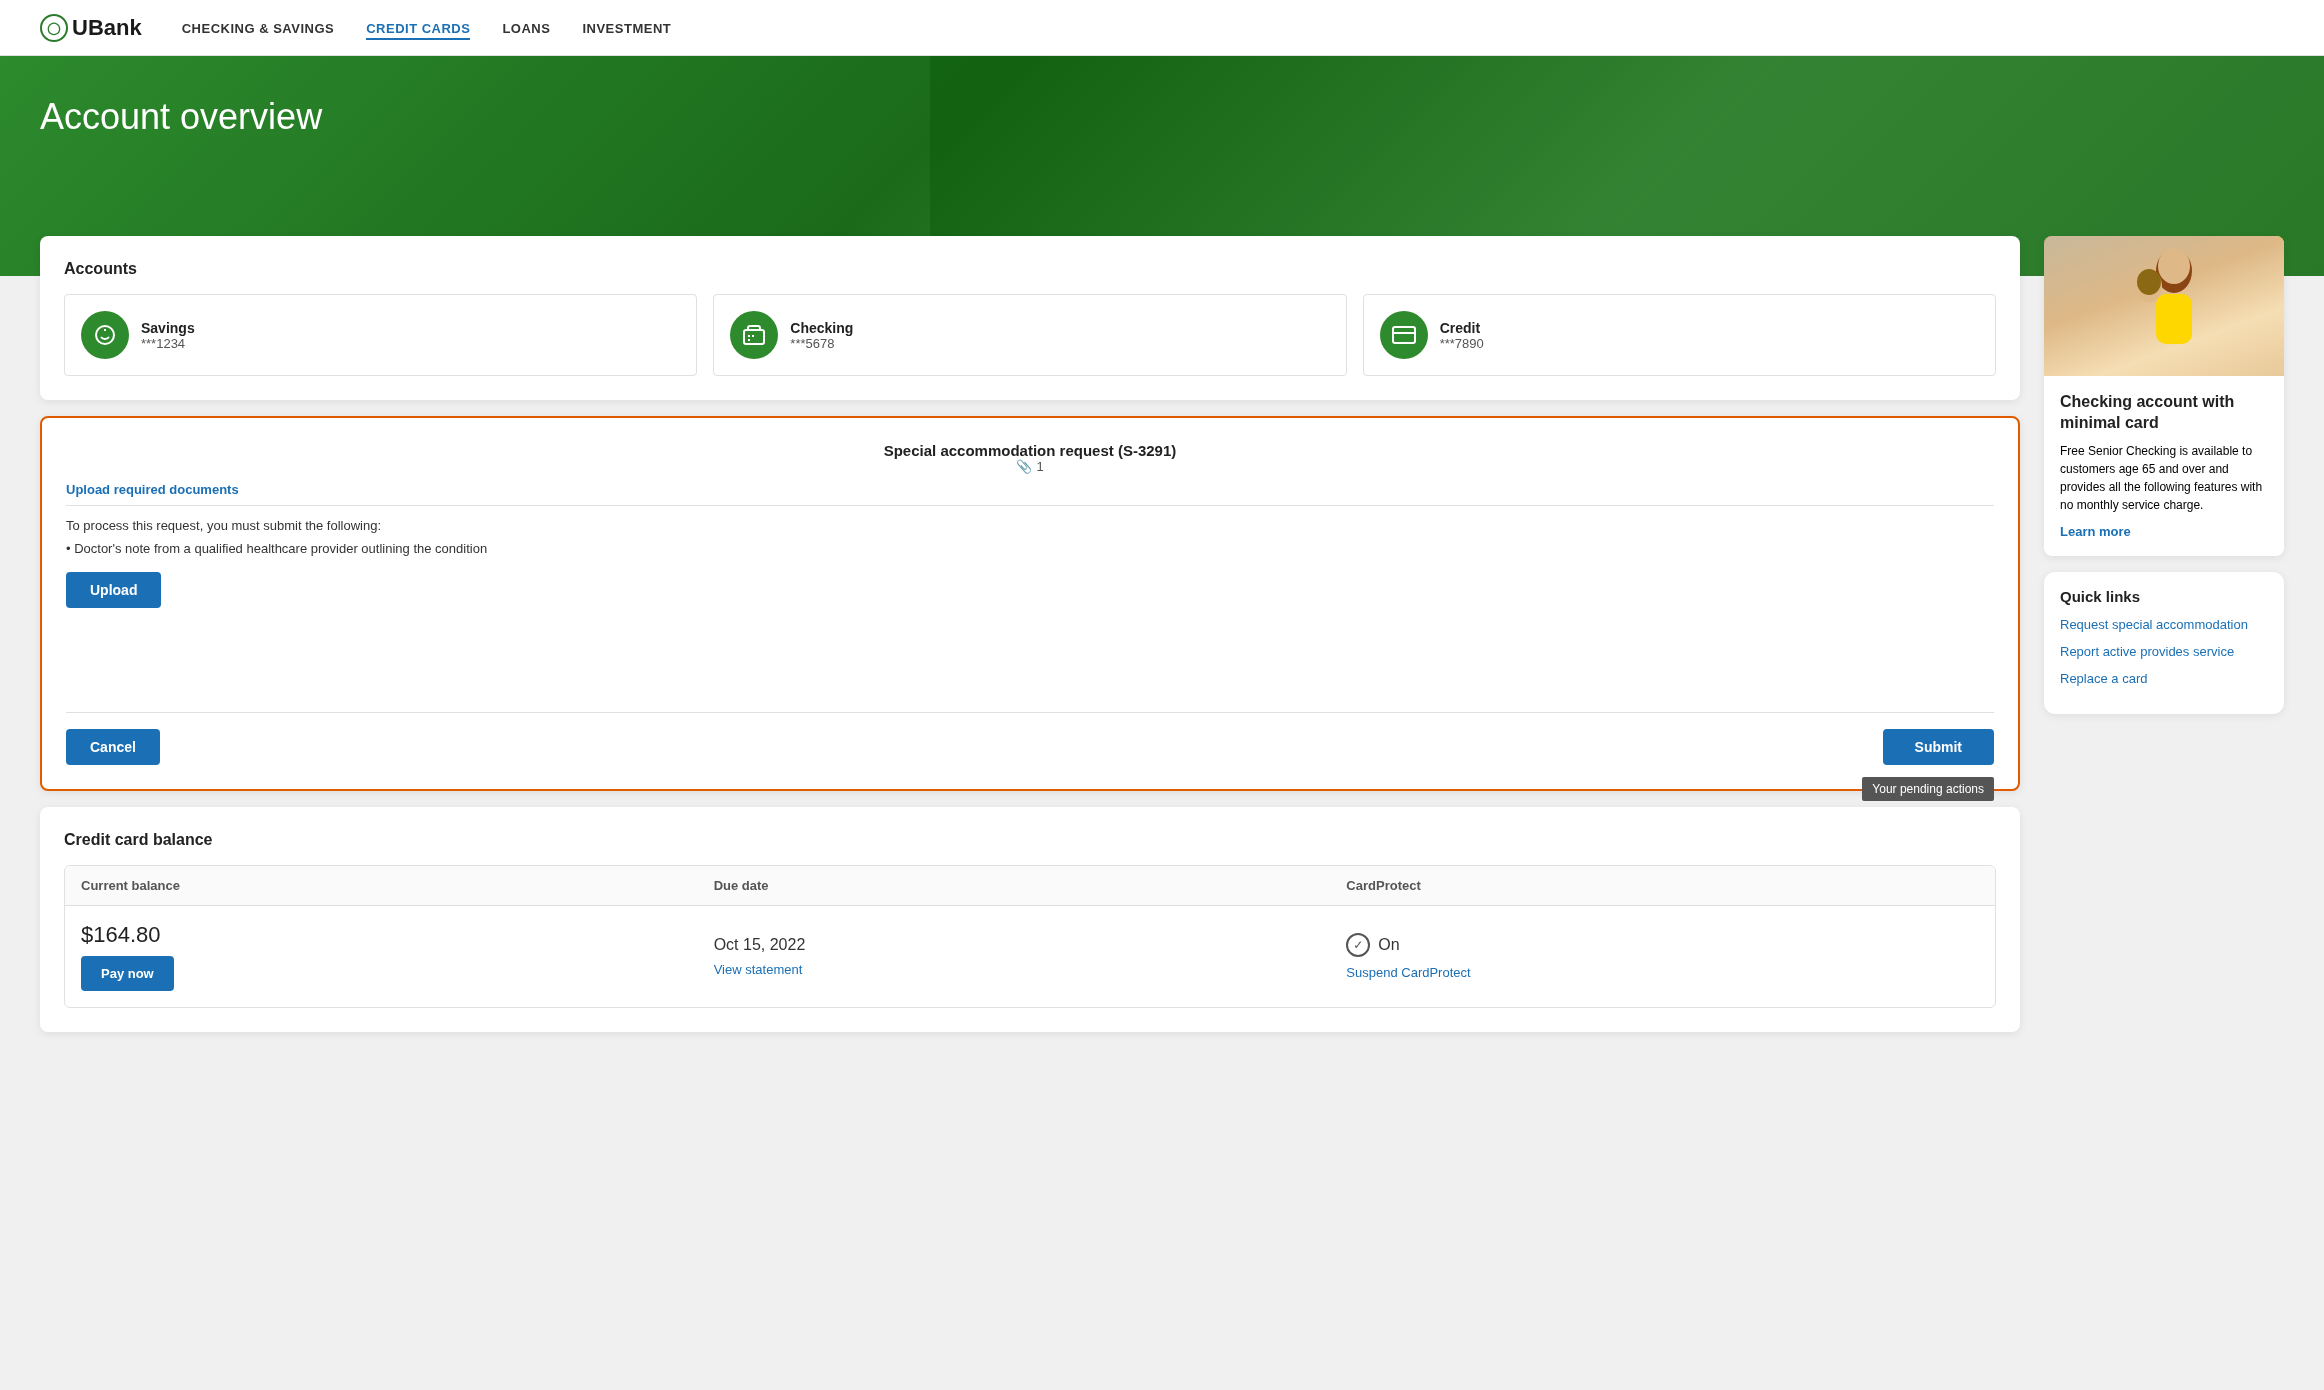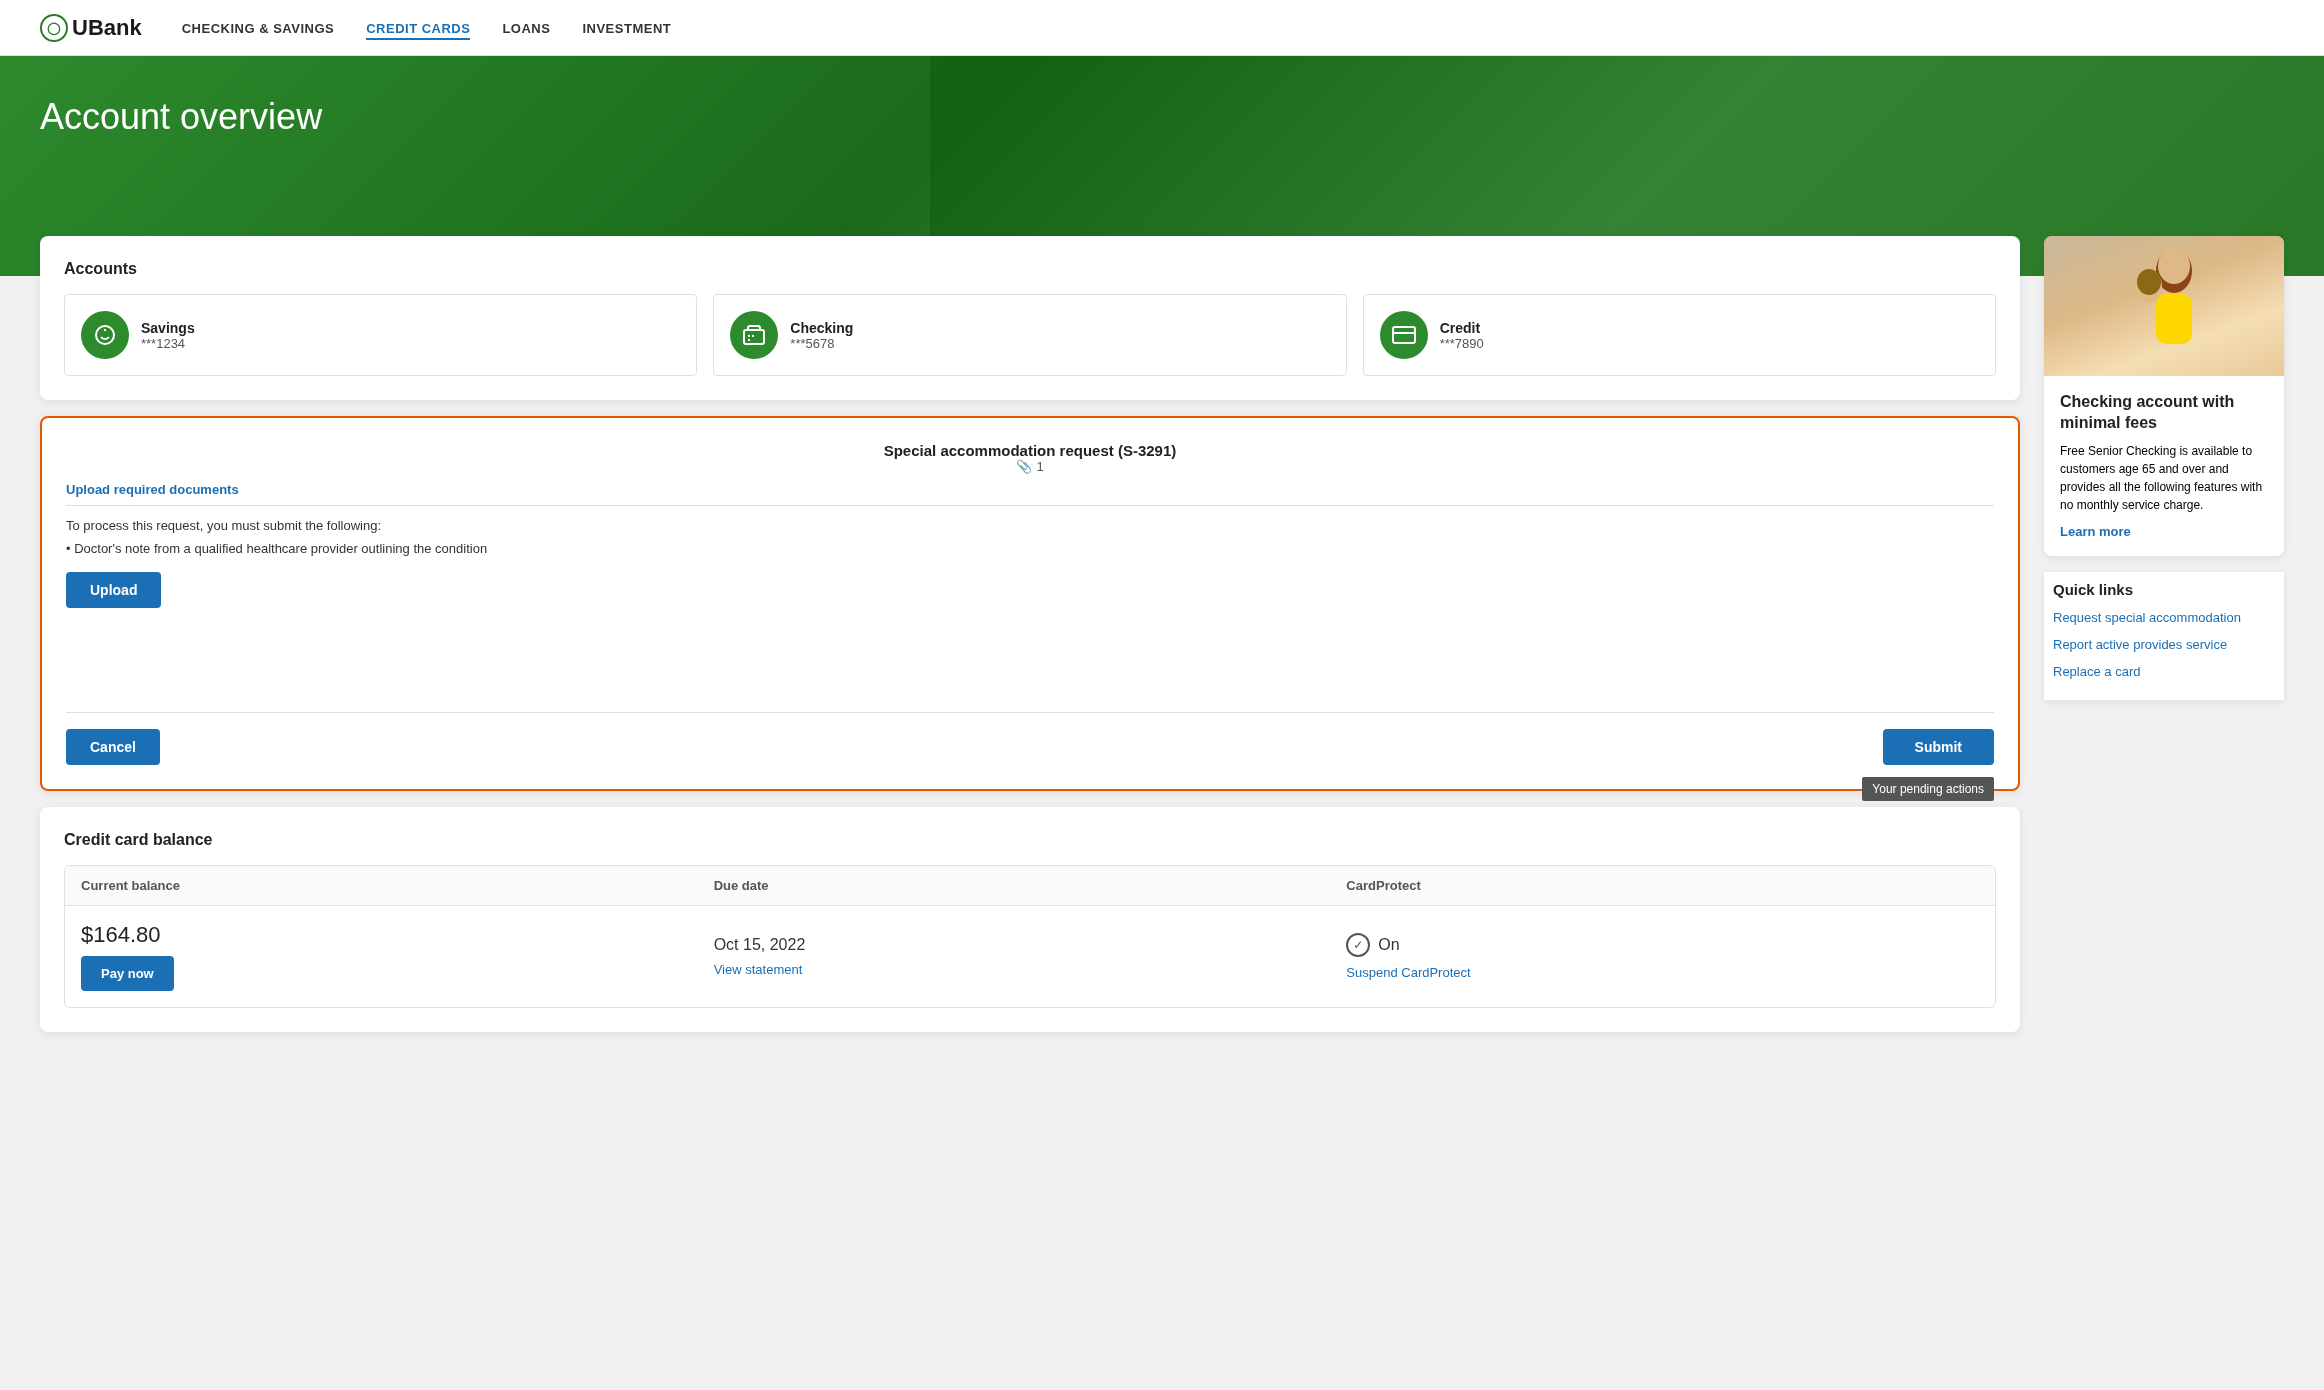--- a/index.html
+++ b/index.html
@@ -386,22 +386,22 @@
 
     .promo-link {
       color: #1a6fb5;
       font-size: 13px;
       text-decoration: none;
       font-weight: 600;
     }
 
     .quick-links-card {
       background: #fff;
-      border-radius: 0;
-      padding: 9px;
+      border-radius: 11px;
+      padding: 16px;
       box-shadow: 0 2px 8px rgba(0,0,0,0.08);
     }
 
     .quick-links-title {
       font-size: 15px;
       font-weight: 700;
       color: #222;
       margin-bottom: 12px;
     }
 
@@ -551,21 +551,21 @@
           <svg width="100" height="130" viewBox="0 0 100 130" style="position:absolute;bottom:0;">
             <ellipse cx="60" cy="25" rx="18" ry="22" fill="#8B4513"></ellipse>
             <ellipse cx="60" cy="20" rx="16" ry="18" fill="#DEB887"></ellipse>
             <rect x="42" y="48" width="36" height="50" rx="10" fill="#FFD700"></rect>
             <ellipse cx="35" cy="40" rx="13" ry="16" fill="#DEB887"></ellipse>
             <ellipse cx="35" cy="36" rx="12" ry="13" fill="#8B6914"></ellipse>
           </svg>
         </div>
       </div>
       <div class="promo-content">
-        <div class="promo-title">Checking account with minimal fees</div>
+        <div class="promo-title">Checking account with minimal card</div>
         <p class="promo-text">Free Senior Checking is available to customers age 65 and over and provides all the following features with no monthly service charge.</p>
         <a class="promo-link" href="#">Learn more</a>
       </div>
     </div>
 
     <div class="quick-links-card">
       <div class="quick-links-title">Quick links</div>
       <a class="quick-link" href="#">Request special accommodation</a>
       <a class="quick-link" href="#">Report active provides service</a>
       <a class="quick-link" href="#">Replace a card</a>

